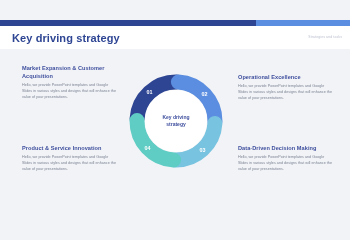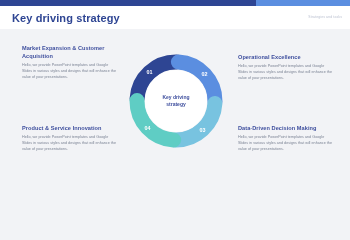--- a/index.html
+++ b/index.html
@@ -12,20 +12,21 @@
     overflow: hidden;
     font-family: "Liberation Sans", sans-serif;
     background: #f2f3f6;
   }
   .slide {
     position: relative;
     width: 350px;
     height: 197px;
     background: #f2f3f6;
     overflow: hidden;
+    margin-top: 20px;
   }
   
   .topbar {
     position: absolute;
     top: 0; left: 0;
     width: 350px;
     height: 6px;
     display: flex;
   }
   .topbar-dark {

